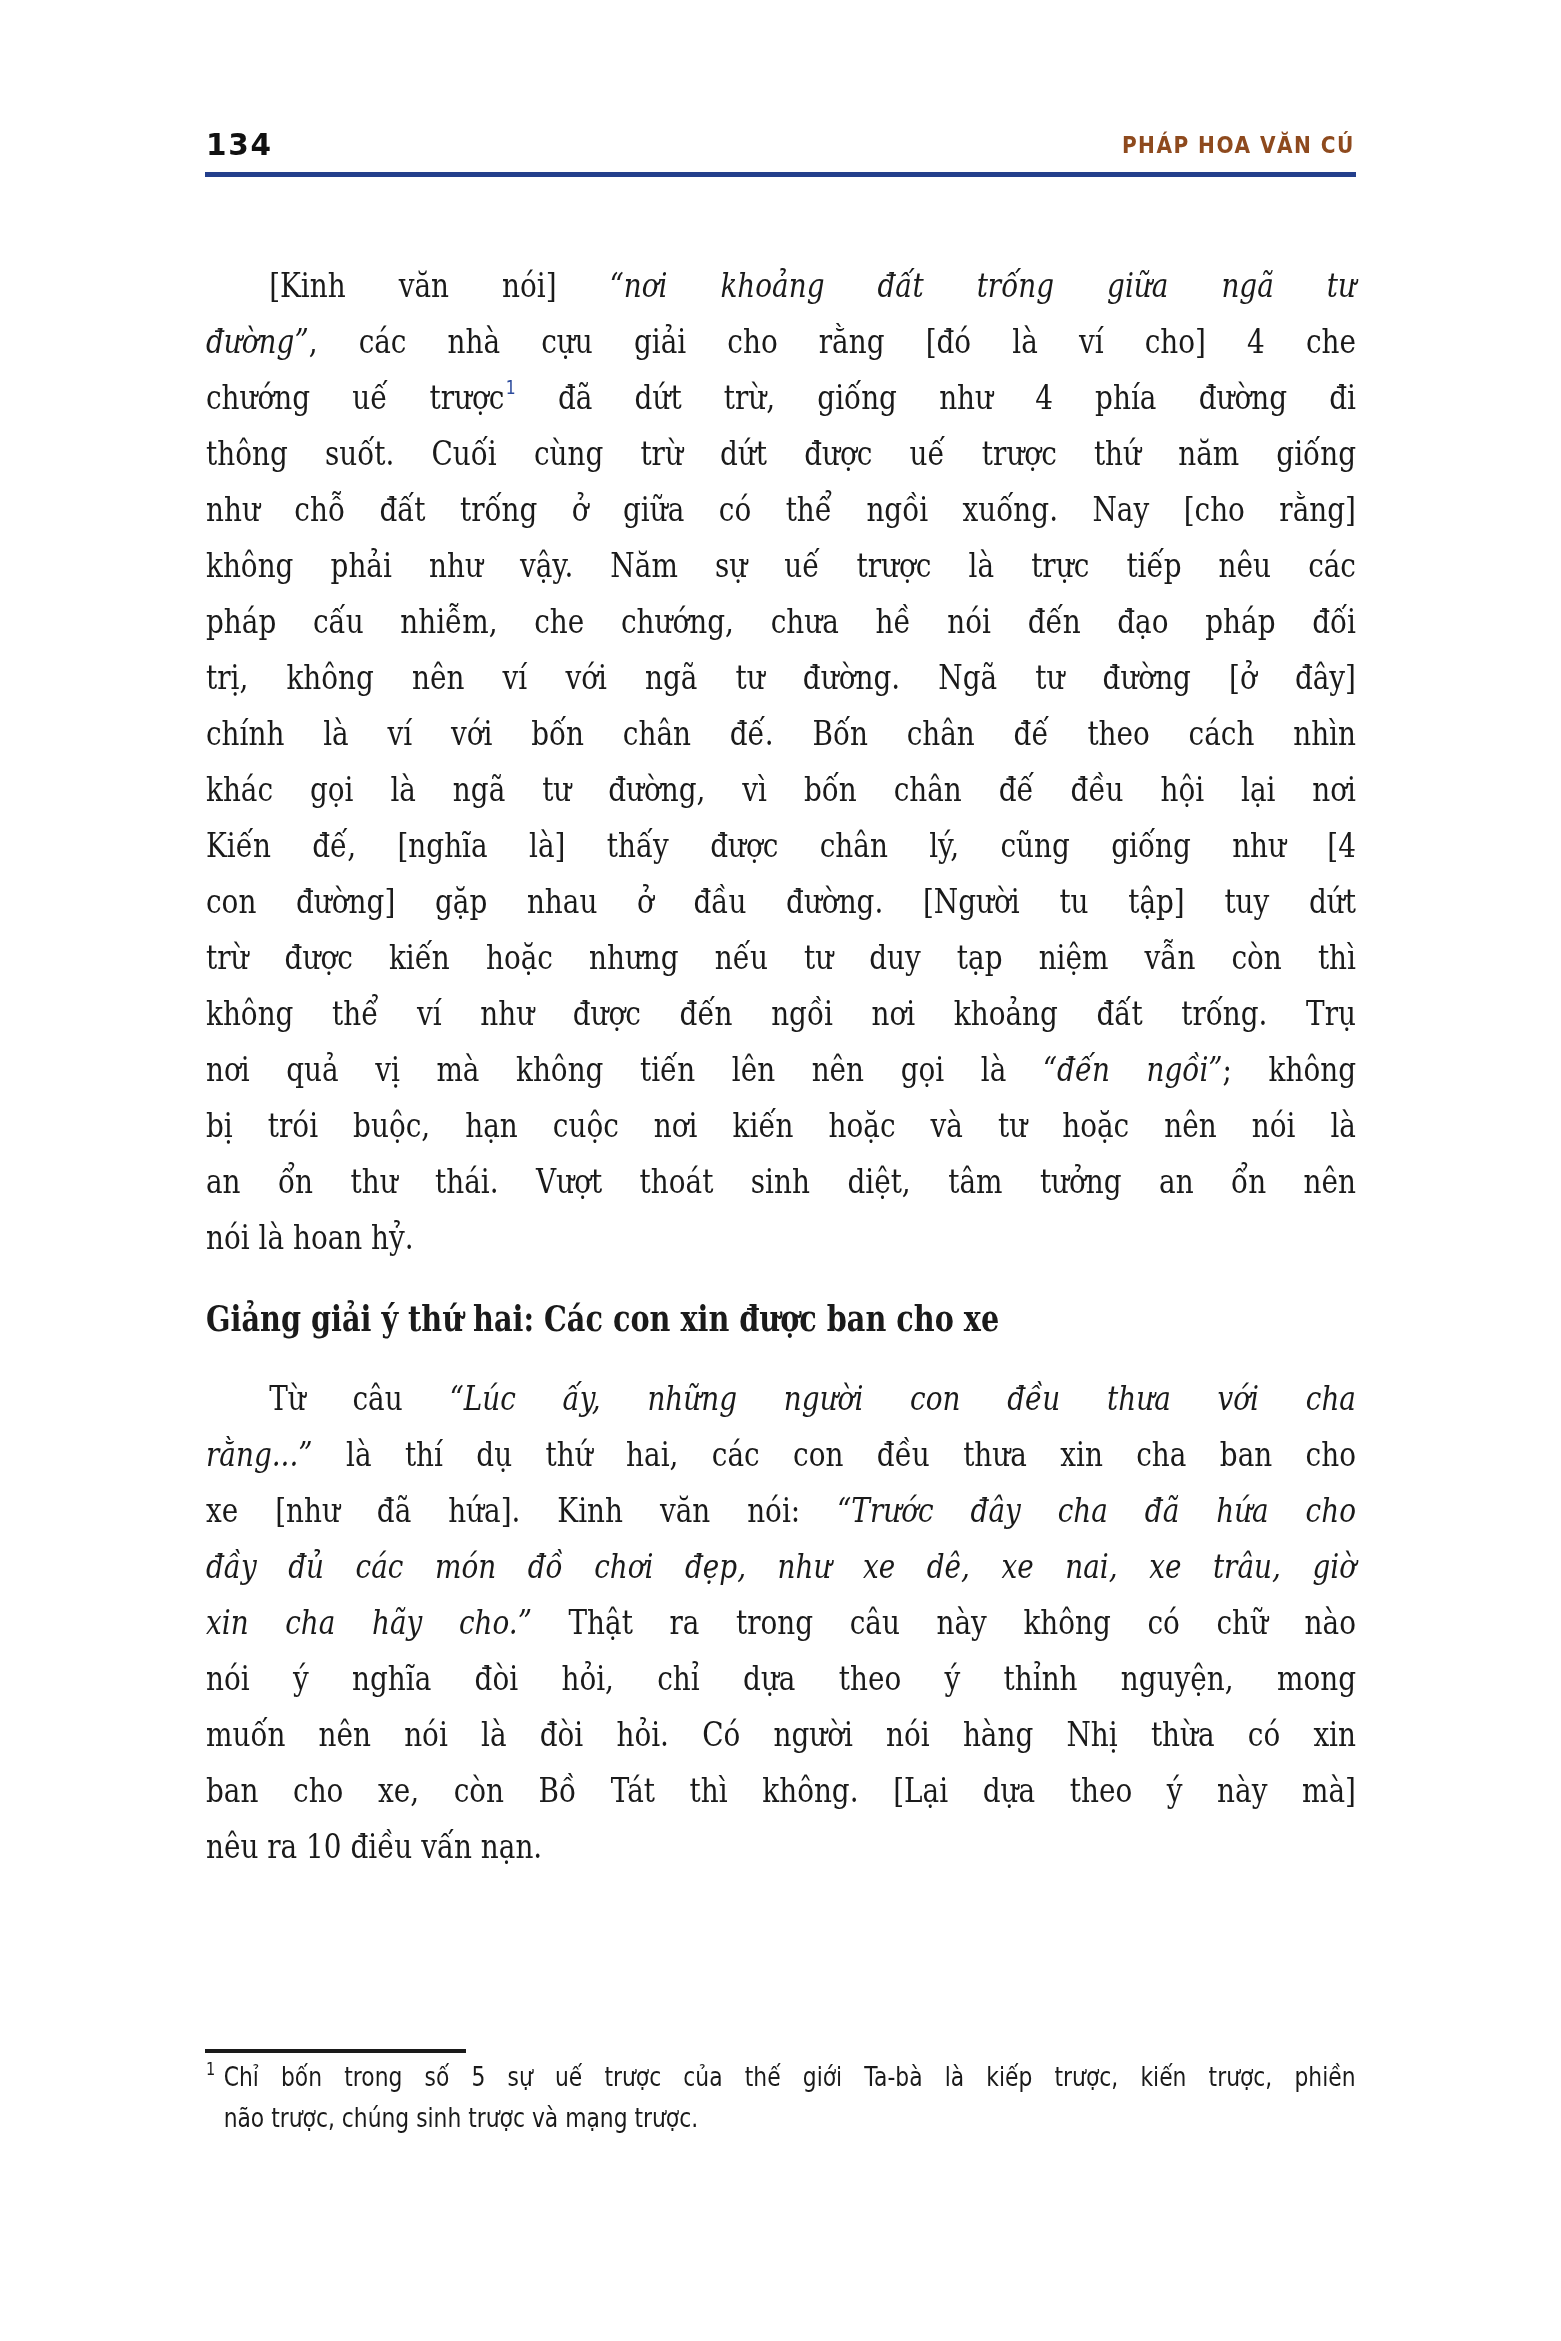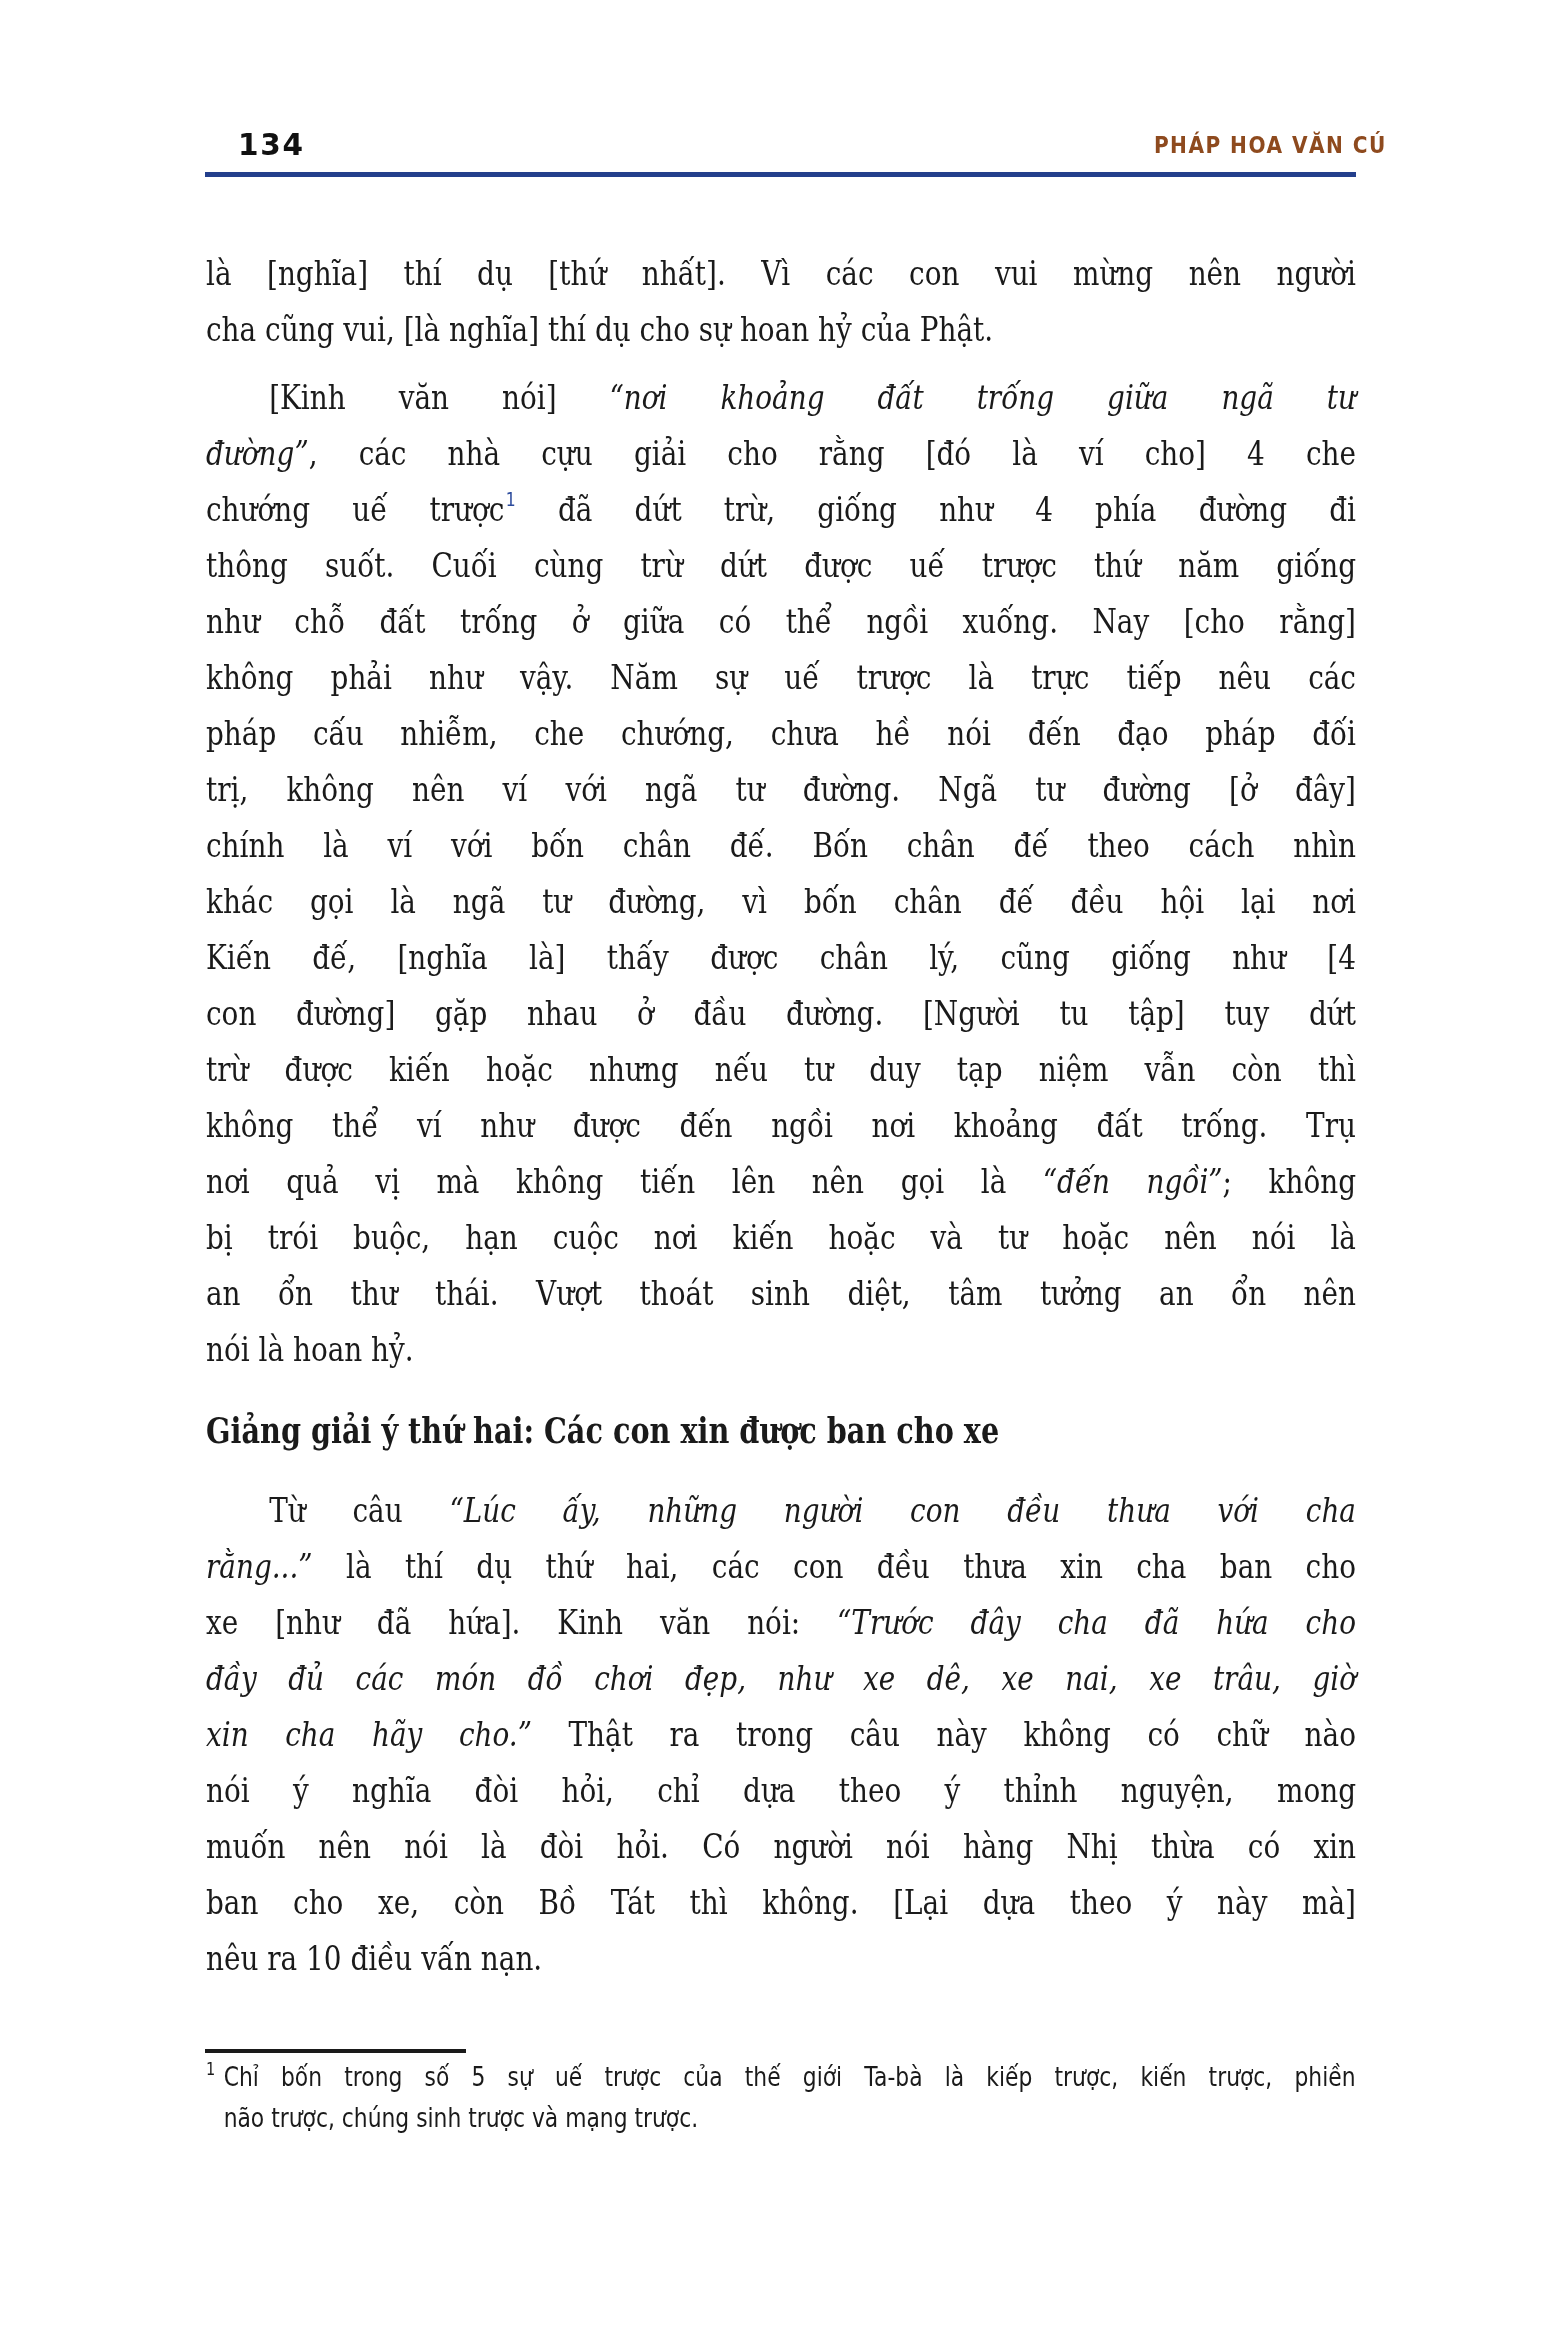--- a/index.html
+++ b/index.html
@@ -1,19 +1,19 @@
 <!DOCTYPE html>
 <html style="font-size:14px"><head>
   <meta charset="utf-8">
   <style>
     html, body { margin: 0; padding: 0; background: #ffffff; }
     body { width: 1561px; height: 2342px; position: relative; overflow: hidden; }
     .page { position: absolute; left: 0; top: 0; width: 1561px; height: 2342px; background: #fff; }
 
-    .running-head { position: absolute; left: 206px; top: 121px; width: 1150px; height: 43px; margin-left: 32px; }
+    .running-head { position: absolute; left: 206px; top: 121px; width: 1150px; height: 43px; }
     .page-number {
       position: absolute; left: 0; top: 7px;
       font-family: "DejaVu Sans", sans-serif; font-weight: bold;
       font-size: 29.5px; color: #111; letter-spacing: 1.7px;
     }
     .book-title {
       position: absolute; right: 1.7px; top: 9.5px;
       font-family: "DejaVu Sans", sans-serif; font-weight: bold;
       font-size: 23.4px; color: #8e4a1e; letter-spacing: 1.7px;
       transform: scaleX(0.86); transform-origin: right center;
@@ -65,24 +65,20 @@
 <div class="page">
 
   <div class="running-head">
     <span class="page-number">134</span>
     <span class="book-title">PHÁP HOA VĂN CÚ</span>
   </div>
   <div class="head-rule"></div>
 
   <div class="body-text">
 
-    <div>
-      <div class="line">là [nghĩa] thí dụ [thứ nhất]. Vì các con vui mừng nên người</div>
-      <div class="line last">cha cũng vui, [là nghĩa] thí dụ cho sự hoan hỷ của Phật.</div>
-    </div>
 
     <div class="para-gap"></div>
 
     <div>
       <div class="line indent"><span>[Kinh văn nói] </span><i>“nơi khoảng đất trống giữa ngã tư</i></div>
       <div class="line"><i>đường”</i><span>, các nhà cựu giải cho rằng [đó là ví cho] 4 che</span></div>
       <div class="line"><span>chướng uế trược</span><sup class="fn-ref">1</sup><span> đã dứt trừ, giống như 4 phía đường đi</span></div>
       <div class="line">thông suốt. Cuối cùng trừ dứt được uế trược thứ năm giống</div>
       <div class="line">như chỗ đất trống ở giữa có thể ngồi xuống. Nay [cho rằng]</div>
       <div class="line">không phải như vậy. Năm sự uế trược là trực tiếp nêu các</div>

